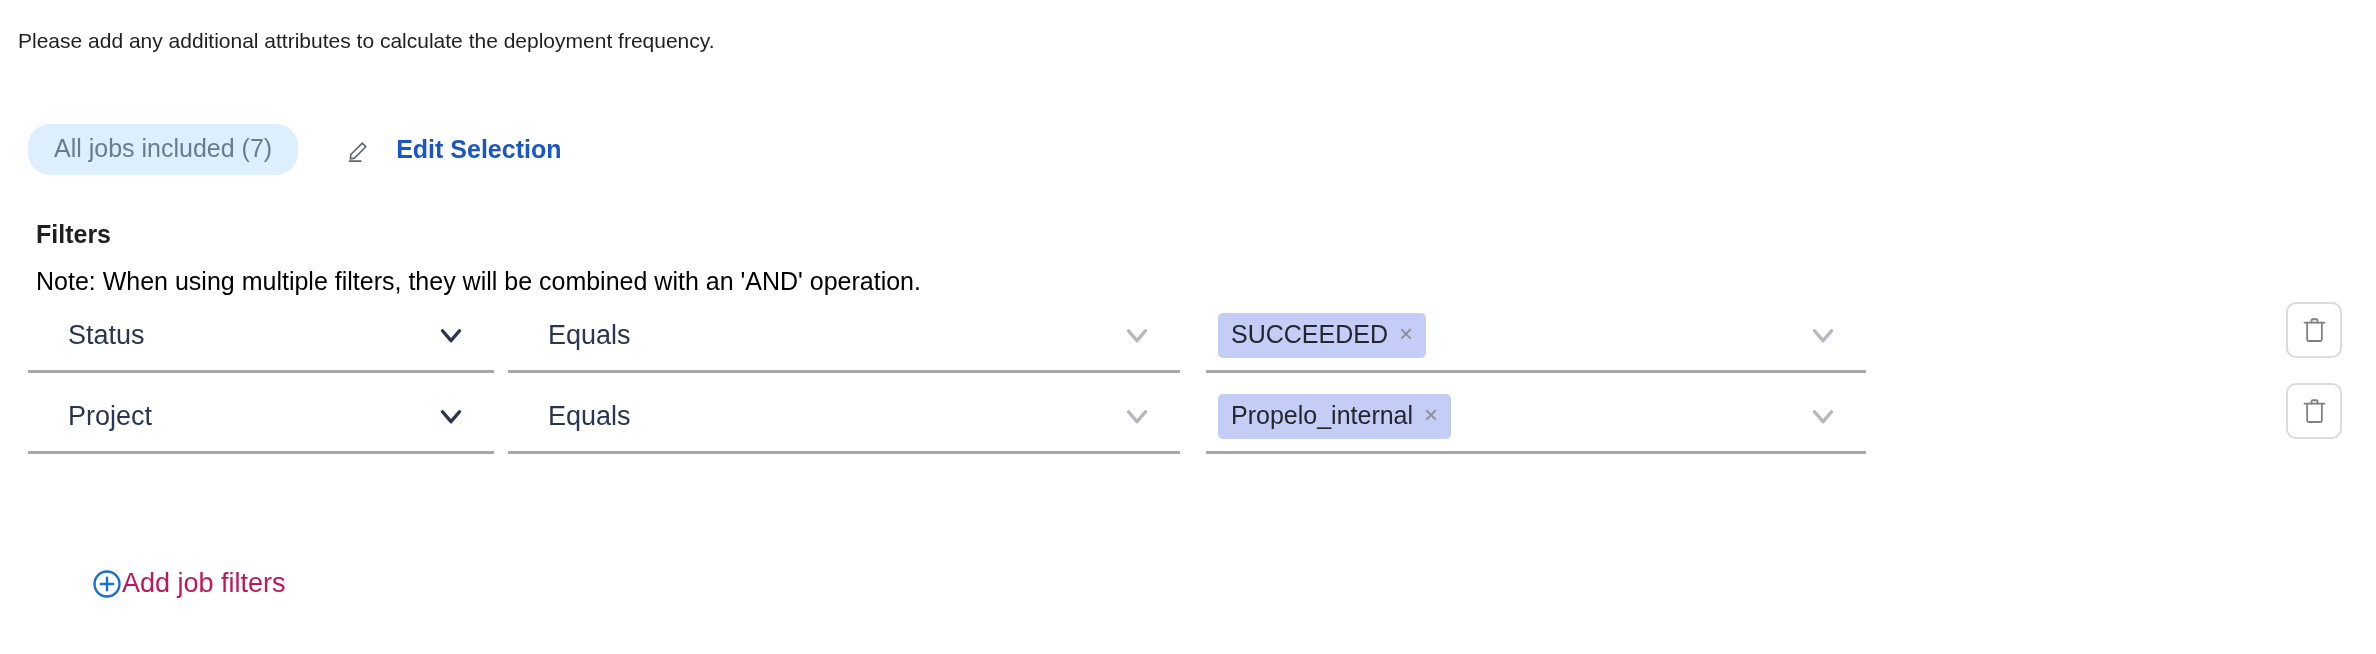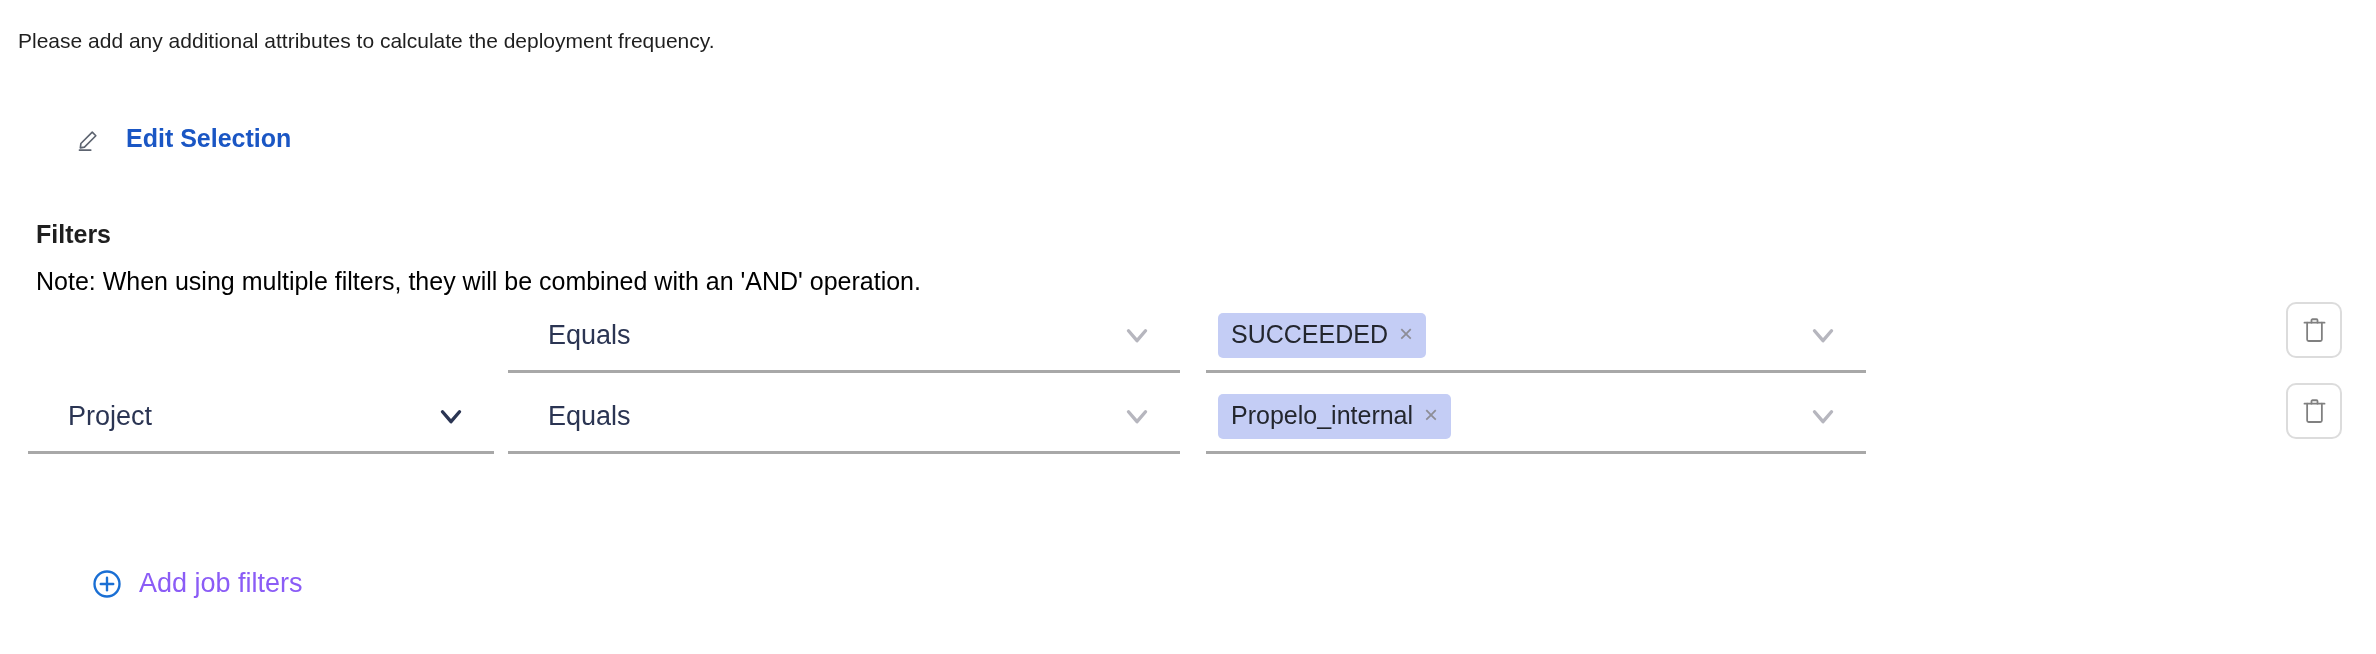--- a/index.html
+++ b/index.html
@@ -174,53 +174,59 @@
     stroke-linecap: round; stroke-linejoin: round;
   }
 
   
   .add-filters {
     position: absolute;
     left: 92px;
     top: 568px;
     display: flex;
     align-items: center;
-    gap: 17px;
-    color: #8b5cf6;
+    color: #be185d;
     font-size: 27px;
     cursor: pointer;
     white-space: nowrap;
   }
   .plus-icon { width: 30px; height: 30px; display: block; flex: 0 0 auto; }
   .plus-icon circle, .plus-icon line {
     fill: none; stroke: #1a6fd4; stroke-width: 1.9; stroke-linecap: round;
   }
 </style>
 </head>
 <body>
 
 <div class="intro">Please add any additional attributes to calculate the deployment frequency.</div>
 
 <div class="selection-row">
+  <div class="jobs-pill">All jobs included (7)</div>
 
   <div class="edit-selection">
     <svg class="pencil-icon" viewBox="0 0 24 24">
       <path d="M4.5 16.2 L15.0 5.7 L18.3 9.0 L7.8 19.5 L4.0 20.2 Z" fill="none" stroke="#5d6470" stroke-width="1.5" stroke-linejoin="round" stroke-linecap="round"></path>
       <line x1="3.2" y1="22.2" x2="13.6" y2="22.2" stroke="#5d6470" stroke-width="1.6" stroke-linecap="round"></line>
     </svg>
     <span>Edit Selection</span>
   </div>
 </div>
 
 <div class="filters-heading">Filters</div>
 <div class="filters-note">Note: When using multiple filters, they will be combined with an 'AND' operation.</div>
 
 <div class="filter-rows">
 
   <div class="filter-row">
+    <div class="field field-attr">
+      <span class="value">Status</span>
+      <svg class="chev chev-dark" viewBox="0 0 24 24">
+        <path d="M6 9 L12 16 L18 9"></path>
+      </svg>
+    </div>
 
     <div class="field field-op">
       <span class="value">Equals</span>
       <svg class="chev chev-light" viewBox="0 0 24 24">
         <path d="M6 9 L12 16 L18 9"></path>
       </svg>
     </div>
 
     <div class="field field-val">
       <span class="chips">

